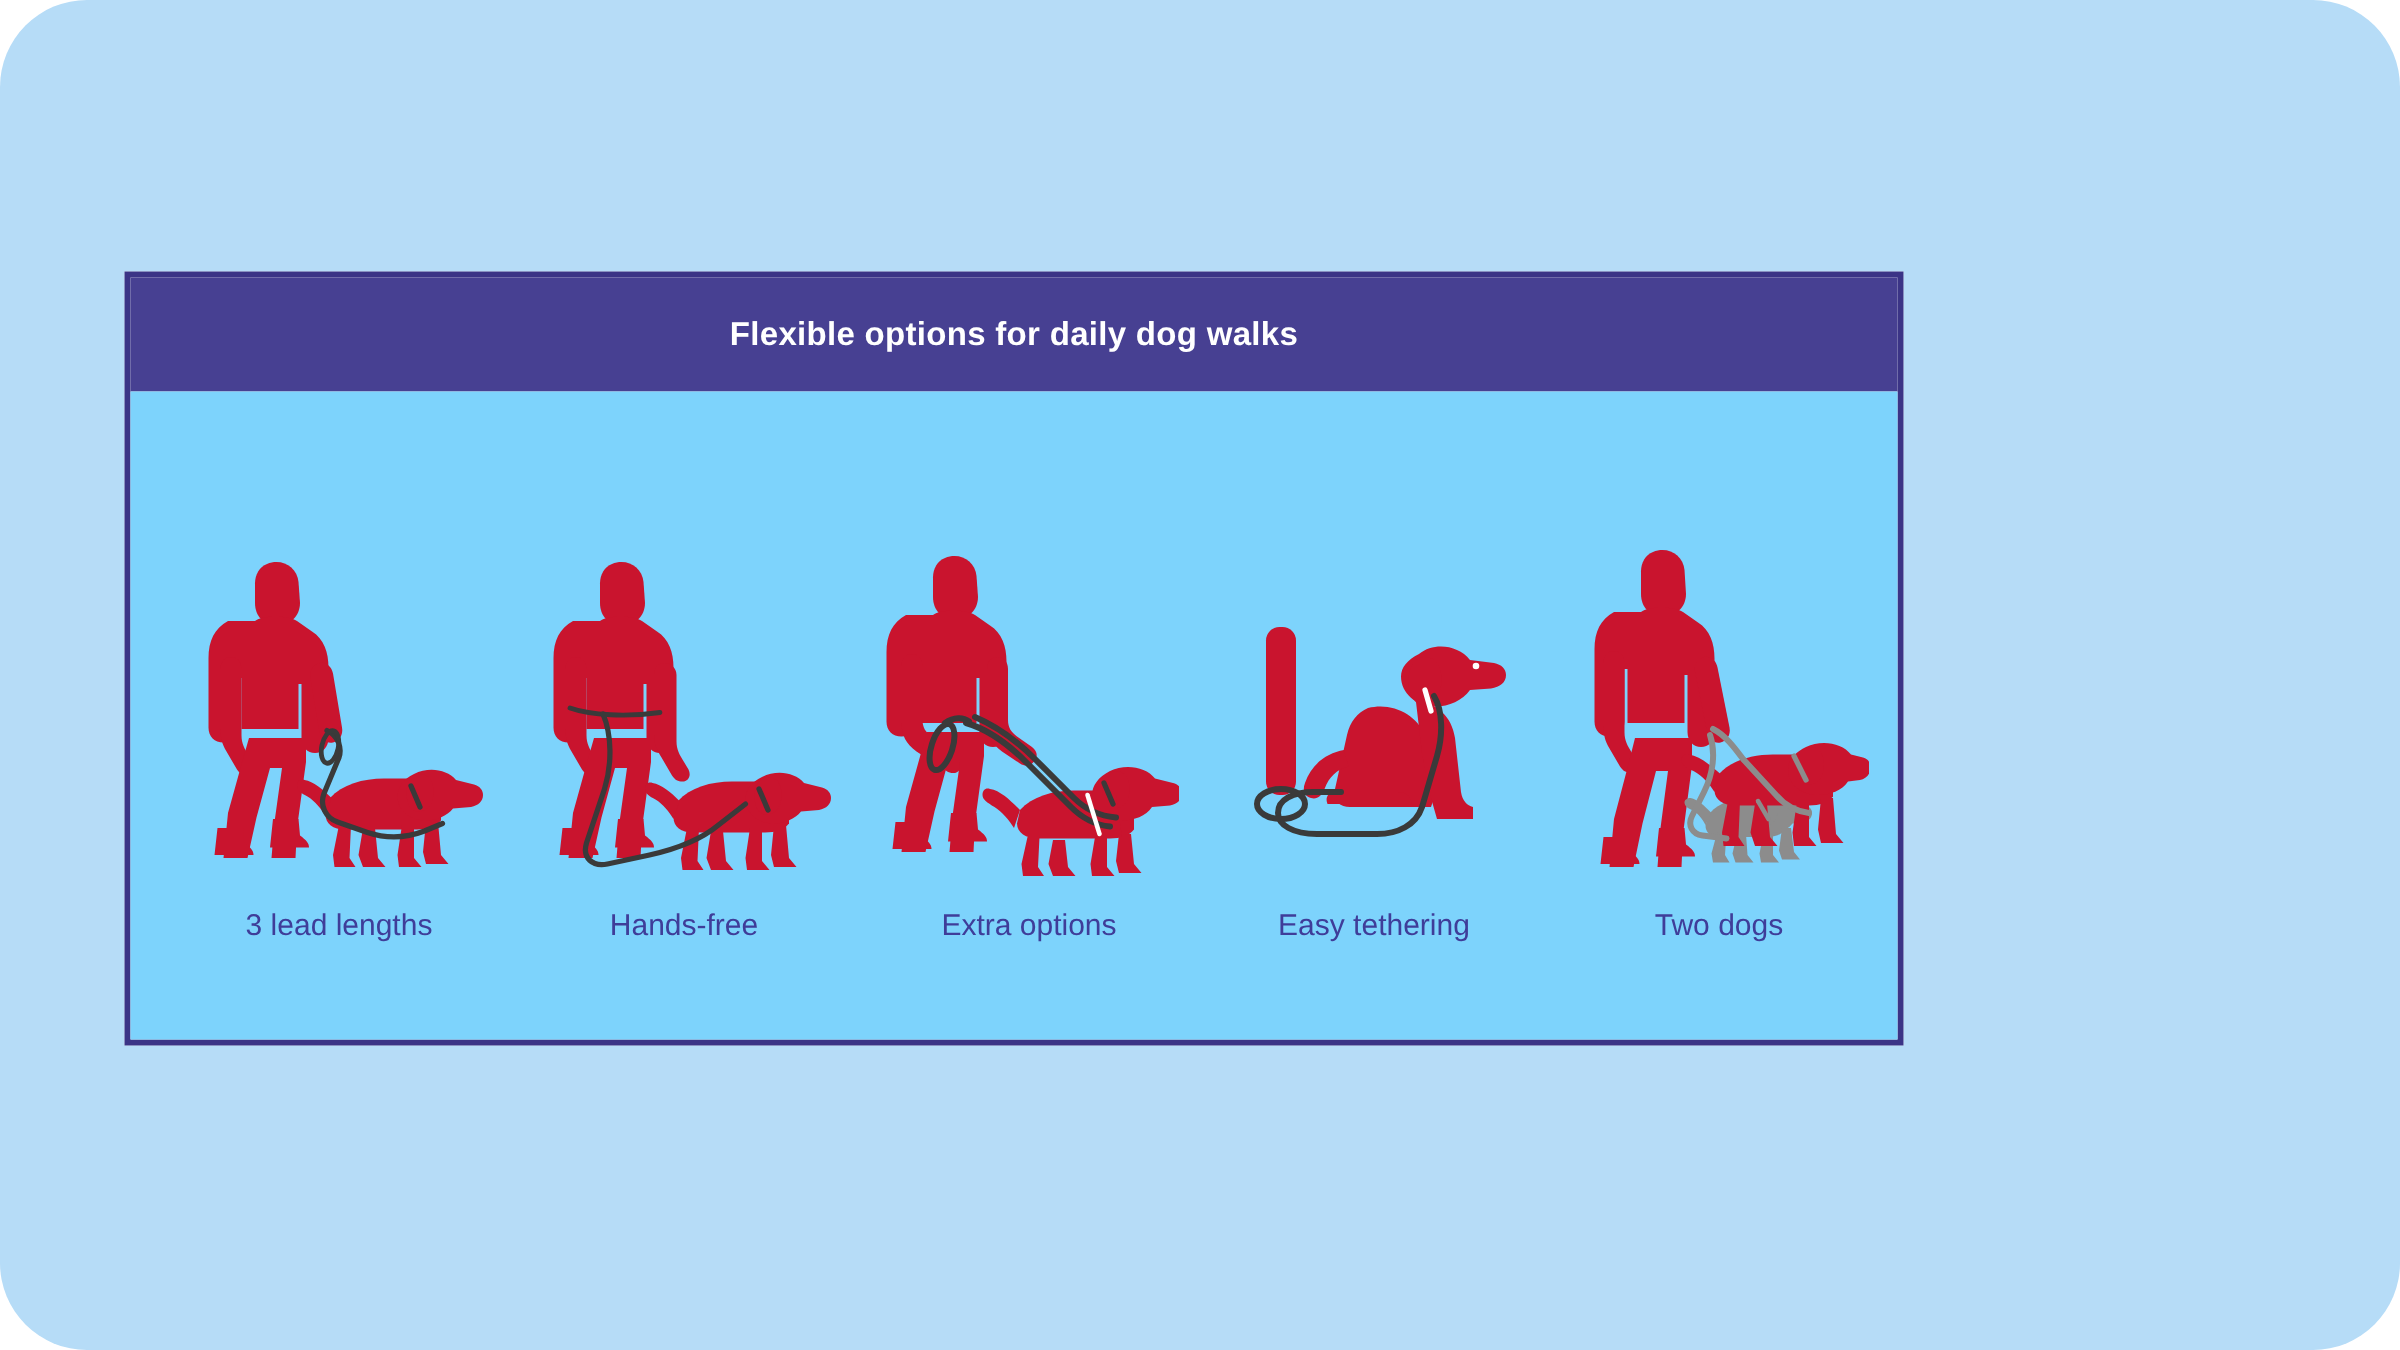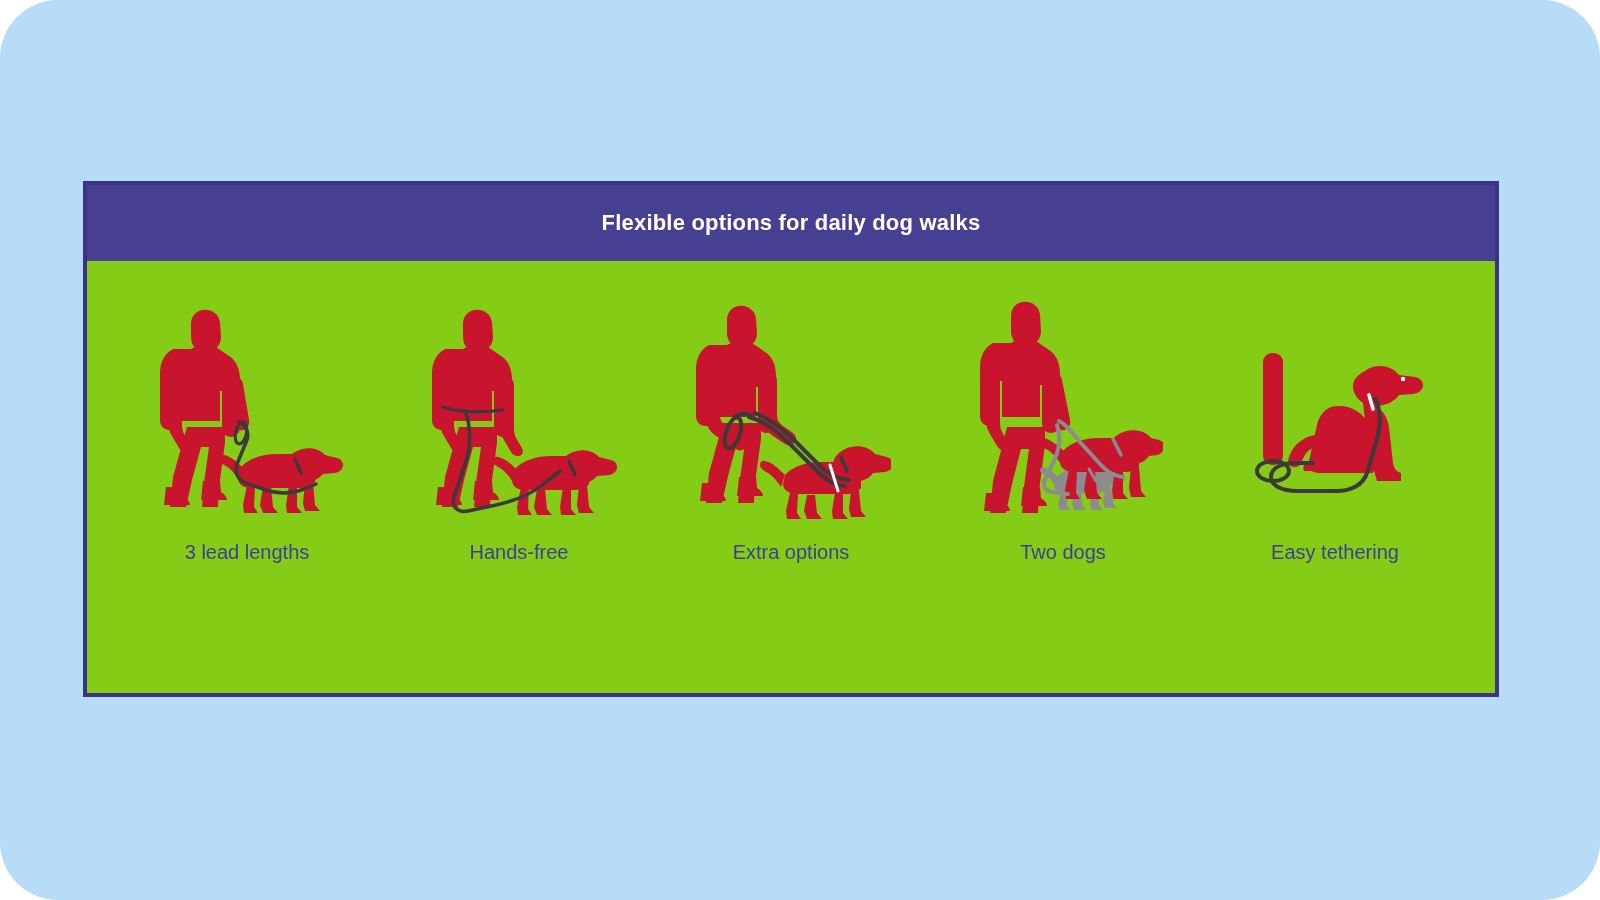--- a/index.html
+++ b/index.html
@@ -18,21 +18,21 @@
     width: 1600px;
     height: 900px;
     background: #b6dcf7;
     border-radius: 58px;
     overflow: hidden;
   }
   #card {
     position: absolute;
     left: 83px;
     top: 181px;
-    width: 1416px;
+    width: 1186px;
     height: 516px;
     box-sizing: border-box;
     border: 4px solid #3b3486;
     background: #ffffff;
     display: flex;
     flex-direction: column;
   }
   #banner {
     height: 76px;
     background: #474092;
@@ -43,23 +43,23 @@
   }
   #banner-title {
     color: #ffffff;
     font-size: 22px;
     font-weight: 700;
     letter-spacing: 0.2px;
     font-family: "Liberation Sans", sans-serif;
   }
   #panels {
     flex: 1 1 auto;
-    background: #84cc16;
-    display: flex;
-    align-items: flex-start;
+    background: #7dd3fc;
+    display: flex;
+    align-items: center;
     justify-content: space-around;
     padding: 38px 24px 0 24px;
     box-sizing: border-box;
   }
   .panel {
     width: 250px;
     display: flex;
     flex-direction: column;
     align-items: center;
   }
@@ -202,20 +202,52 @@
             <path d="M64 114 c14 6 28 16 40 28 l26 26 c8 8 17 12 28 13" fill="none" stroke="#3a3a3a" stroke-width="4" stroke-linecap="round"></path>
 
             <ellipse cx="42" cy="134" rx="7" ry="16" fill="none" stroke="#3a3a3a" stroke-width="4" transform="rotate(18 42 134)"></ellipse>
             <path d="M44 118 c6 -4 12 -4 16 -1" fill="none" stroke="#3a3a3a" stroke-width="4" stroke-linecap="round"></path>
 
             <path d="M139 166 l8 26" fill="none" stroke="#ffffff" stroke-width="3" stroke-linecap="round"></path>
             <path d="M150 158 l6 14" fill="none" stroke="#3a3a3a" stroke-width="3.5" stroke-linecap="round"></path>
           </svg>
         </div>
         <div class="panel-label">Extra options</div>
+      </div>
+
+      <div class="panel">
+        <div class="panel-art">
+          <svg width="200" height="220" viewBox="0 0 200 220" aria-hidden="true">
+
+            <rect x="28" y="54" width="20" height="112" rx="9" fill="#c9142e"></rect>
+
+            <g fill="#c9142e">
+
+              <path d="M96 108 c16 -4 32 4 38 18 l6 16 c3 8 3 18 0 26 l-2 6 -54 0 c-8 0 -12 -5 -10 -12 l8 -36 c2 -9 7 -15 14 -18 z"></path>
+
+              <path d="M128 104 c14 0 24 10 26 24 l4 36 c1 6 4 9 8 10 l0 8 -24 0 -4 -14 -6 -30 z"></path>
+
+              <path d="M130 72 c10 -8 26 -6 34 4 l16 2 c5 1 8 4 8 8 0 5 -4 8 -10 9 l-14 1 c-5 7 -14 11 -23 11 -13 0 -23 -9 -23 -20 0 -6 4 -11 12 -15 z"></path>
+
+              <path d="M134 74 c7 0 11 6 11 15 0 10 -5 17 -12 17 -6 0 -10 -7 -10 -16 0 -10 5 -16 11 -16 z"></path>
+
+              <path d="M80 136 c-12 2 -22 10 -26 22 -2 5 0 9 4 10 4 1 7 -1 9 -6 3 -8 8 -13 16 -15 z"></path>
+
+              <path d="M74 164 l42 0 c6 0 9 4 9 8 l-56 0 c-2 -5 1 -8 5 -8 z"></path>
+            </g>
+
+            <circle cx="168" cy="80" r="2.2" fill="#ffffff"></circle>
+
+            <path d="M134 96 l4 14" fill="none" stroke="#ffffff" stroke-width="3.5" stroke-linecap="round"></path>
+
+            <path d="M140 100 c6 10 6 26 2 40 l-10 34 c-4 12 -16 18 -30 18 l-40 0 c-16 0 -26 -6 -26 -14 0 -9 10 -14 24 -14 l18 0" fill="none" stroke="#3a3a3a" stroke-width="4" stroke-linecap="round"></path>
+            <ellipse cx="38" cy="172" rx="16" ry="10" fill="none" stroke="#3a3a3a" stroke-width="4"></ellipse>
+          </svg>
+        </div>
+        <div class="panel-label">Easy tethering</div>
       </div>
 
       <div class="panel">
         <div class="panel-art">
           <svg width="200" height="220" viewBox="0 0 200 220" aria-hidden="true">
             <g fill="#c9142e">
               <path d="M56 4 c10 -4 20 2 21 12 l1 16 c0 9 -7 15 -15 15 -9 0 -15 -6 -15 -15 l0 -15 c0 -6 3 -11 8 -13 z"></path>
               <path d="M48 44 c5 -4 22 -4 28 0 l10 7 c8 5 11 14 11 24 l0 49 c0 6 -4 10 -9 10 -5 0 -9 -4 -9 -10 l0 -38 -2 0 0 32 -38 0 0 -36 -2 0 0 35 c0 6 -5 10 -10 10 -6 0 -10 -4 -10 -10 l0 -48 c0 -12 4 -20 13 -25 z"></path>
               <path d="M30 70 c4 0 7 3 7 8 l0 46 c0 6 2 9 5 14 l3 5 c2 4 0 8 -4 8 -3 0 -5 -1 -7 -4 l-7 -12 c-3 -5 -4 -9 -4 -15 l0 -42 c0 -5 3 -8 7 -8 z"></path>
               <path d="M90 74 c4 -1 8 2 9 7 l8 40 c1 5 -2 9 -6 10 -4 1 -8 -2 -9 -7 l-8 -40 c-1 -5 2 -9 6 -10 z"></path>
@@ -248,47 +280,15 @@
 
             <path d="M96 122 c8 4 14 12 20 20 l22 24 c6 7 14 11 22 12" fill="none" stroke="#8c8c8c" stroke-width="4" stroke-linecap="round"></path>
             <path d="M94 126 c4 12 2 26 -4 38 l-8 16 c-3 6 0 12 7 13 l16 2" fill="none" stroke="#8c8c8c" stroke-width="4" stroke-linecap="round"></path>
             <path d="M150 140 l8 16" fill="none" stroke="#8c8c8c" stroke-width="3.5" stroke-linecap="round"></path>
             <path d="M126 170 l7 12" fill="none" stroke="#8c8c8c" stroke-width="3" stroke-linecap="round"></path>
           </svg>
         </div>
         <div class="panel-label">Two dogs</div>
       </div>
 
-      <div class="panel">
-        <div class="panel-art">
-          <svg width="200" height="220" viewBox="0 0 200 220" aria-hidden="true">
-
-            <rect x="28" y="54" width="20" height="112" rx="9" fill="#c9142e"></rect>
-
-            <g fill="#c9142e">
-
-              <path d="M96 108 c16 -4 32 4 38 18 l6 16 c3 8 3 18 0 26 l-2 6 -54 0 c-8 0 -12 -5 -10 -12 l8 -36 c2 -9 7 -15 14 -18 z"></path>
-
-              <path d="M128 104 c14 0 24 10 26 24 l4 36 c1 6 4 9 8 10 l0 8 -24 0 -4 -14 -6 -30 z"></path>
-
-              <path d="M130 72 c10 -8 26 -6 34 4 l16 2 c5 1 8 4 8 8 0 5 -4 8 -10 9 l-14 1 c-5 7 -14 11 -23 11 -13 0 -23 -9 -23 -20 0 -6 4 -11 12 -15 z"></path>
-
-              <path d="M134 74 c7 0 11 6 11 15 0 10 -5 17 -12 17 -6 0 -10 -7 -10 -16 0 -10 5 -16 11 -16 z"></path>
-
-              <path d="M80 136 c-12 2 -22 10 -26 22 -2 5 0 9 4 10 4 1 7 -1 9 -6 3 -8 8 -13 16 -15 z"></path>
-
-              <path d="M74 164 l42 0 c6 0 9 4 9 8 l-56 0 c-2 -5 1 -8 5 -8 z"></path>
-            </g>
-
-            <circle cx="168" cy="80" r="2.2" fill="#ffffff"></circle>
-
-            <path d="M134 96 l4 14" fill="none" stroke="#ffffff" stroke-width="3.5" stroke-linecap="round"></path>
-
-            <path d="M140 100 c6 10 6 26 2 40 l-10 34 c-4 12 -16 18 -30 18 l-40 0 c-16 0 -26 -6 -26 -14 0 -9 10 -14 24 -14 l18 0" fill="none" stroke="#3a3a3a" stroke-width="4" stroke-linecap="round"></path>
-            <ellipse cx="38" cy="172" rx="16" ry="10" fill="none" stroke="#3a3a3a" stroke-width="4"></ellipse>
-          </svg>
-        </div>
-        <div class="panel-label">Easy tethering</div>
-      </div>
-
     </div>
   </div>
 </div>
 
 </body></html>

